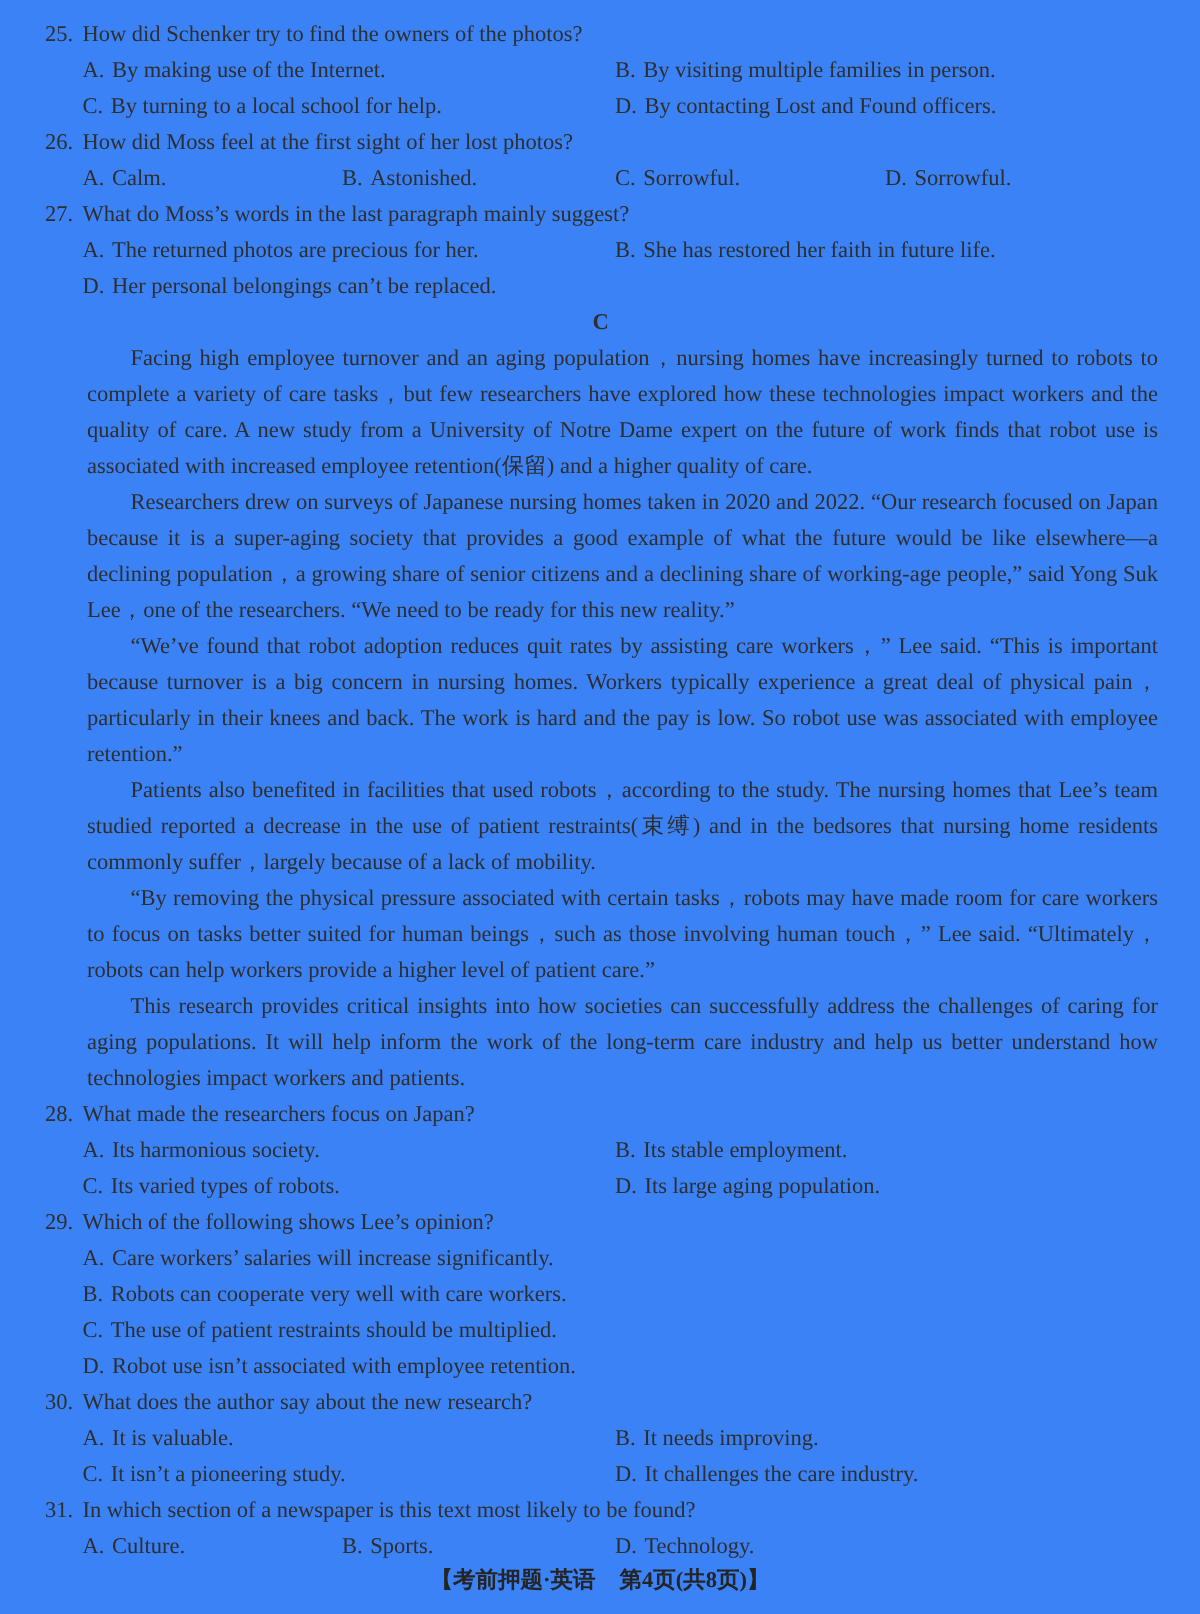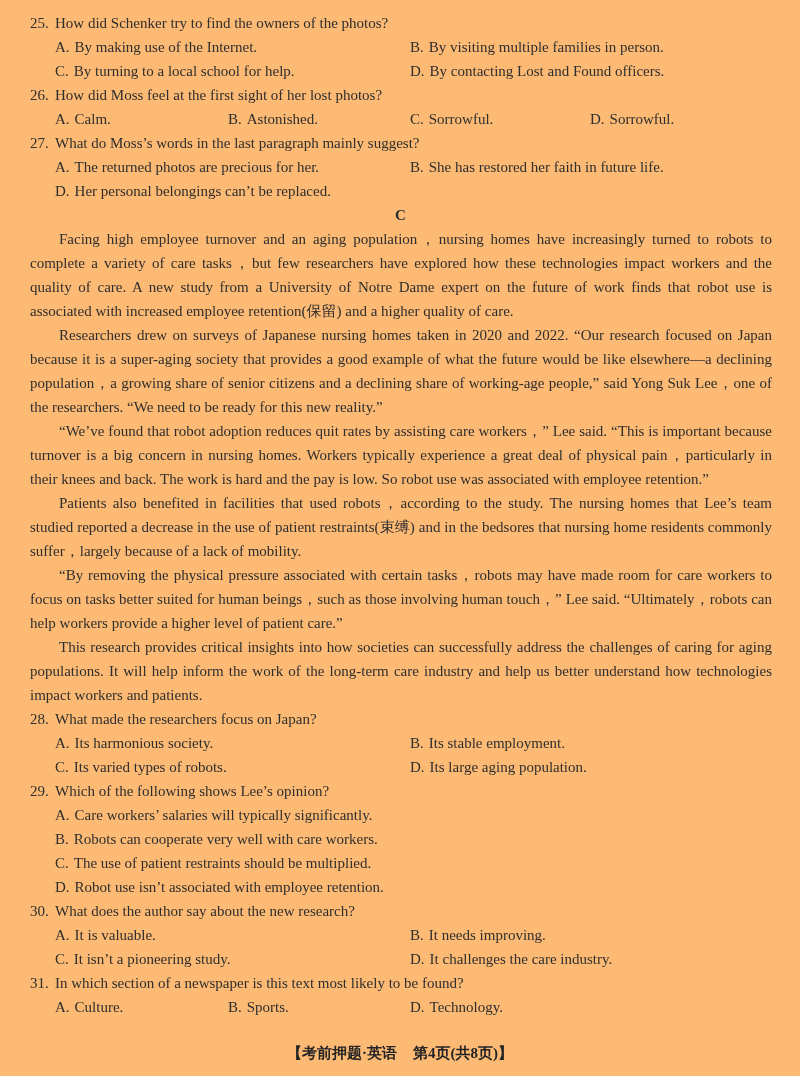--- a/index.html
+++ b/index.html
@@ -5,21 +5,21 @@
   * { margin: 0; padding: 0; box-sizing: border-box; }
   html, body { width: 800px; background: #f6f6f4; }
   body {
     font-family: "Liberation Serif", "DejaVu Serif", serif;
     color: #2e2e2e;
   }
   .page {
     position: relative;
     width: 800px;
     height: 1076px;
-    background: #fdba74;
+    background: #3b82f6;
     padding: 11px 28px 0 30px;
     overflow: hidden;
     font-size: 15px;
   }
   .question { }
   .qline { line-height: 24px; text-align: left; }
   .qnum { display: inline-block; width: 25px; }
   .opts {
     display: grid;
     padding-left: 25px;
@@ -34,20 +34,21 @@
     text-align: center;
     line-height: 24px;
     font-weight: 600;
     letter-spacing: 1px;
   }
   .para {
     text-align: justify;
     text-indent: 29px;
     line-height: 24px;
     color: #2e2e2e;
+    margin-left: 28px;
   }
   .footer {
     position: absolute;
     left: 0; right: 0;
     top: 1044px;
     text-align: center;
     font-size: 15px;
     color: #242424;
   }
   .footer .brand { font-weight: bold; }
@@ -104,21 +105,21 @@
         <div class="opts cols-2">
           <span class="opt"><span class="opt-label">A.</span><span>Its harmonious society.</span></span>
           <span class="opt"><span class="opt-label">B.</span><span>Its stable employment.</span></span>
           <span class="opt"><span class="opt-label">C.</span><span>Its varied types of robots.</span></span>
           <span class="opt"><span class="opt-label">D.</span><span>Its large aging population.</span></span>
         </div>
       </div>
       <div class="question">
         <div class="qline"><span class="qnum">29.</span><span>Which of the following shows Lee’s opinion?</span></div>
         <div class="opts cols-1">
-          <span class="opt"><span class="opt-label">A.</span><span>Care workers’ salaries will typically significantly.</span></span>
+          <span class="opt"><span class="opt-label">A.</span><span>Care workers’ salaries will increase significantly.</span></span>
           <span class="opt"><span class="opt-label">B.</span><span>Robots can cooperate very well with care workers.</span></span>
           <span class="opt"><span class="opt-label">C.</span><span>The use of patient restraints should be multiplied.</span></span>
           <span class="opt"><span class="opt-label">D.</span><span>Robot use isn’t associated with employee retention.</span></span>
         </div>
       </div>
       <div class="question">
         <div class="qline"><span class="qnum">30.</span><span>What does the author say about the new research?</span></div>
         <div class="opts cols-2">
           <span class="opt"><span class="opt-label">A.</span><span>It is valuable.</span></span>
           <span class="opt"><span class="opt-label">B.</span><span>It needs improving.</span></span>

